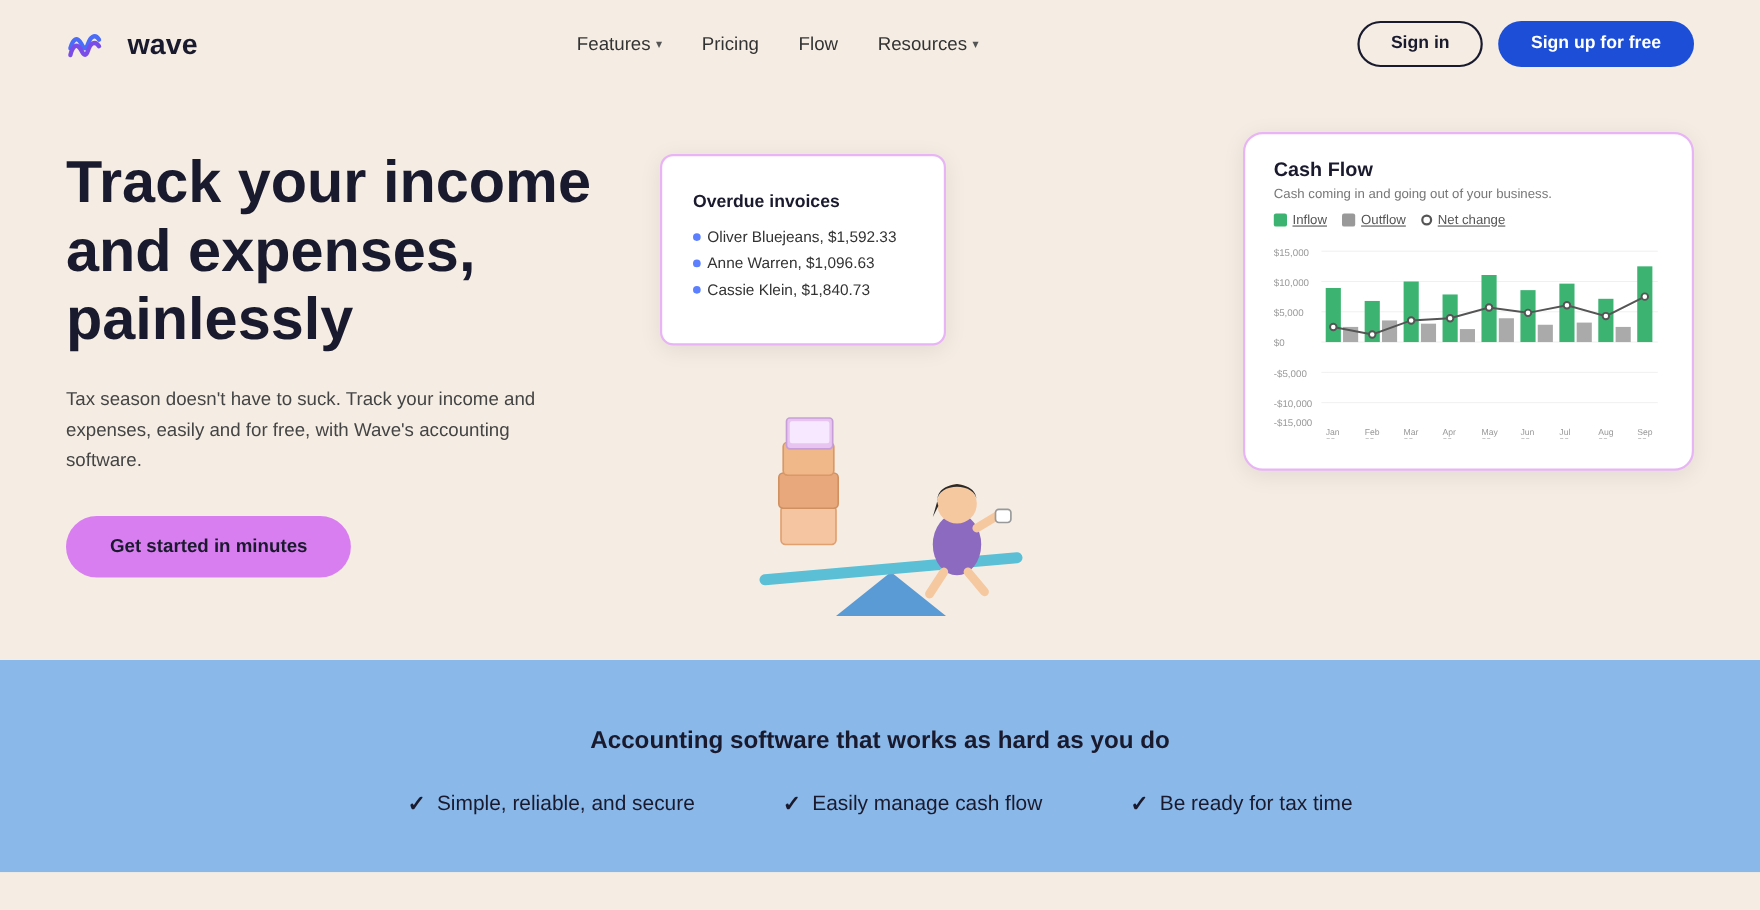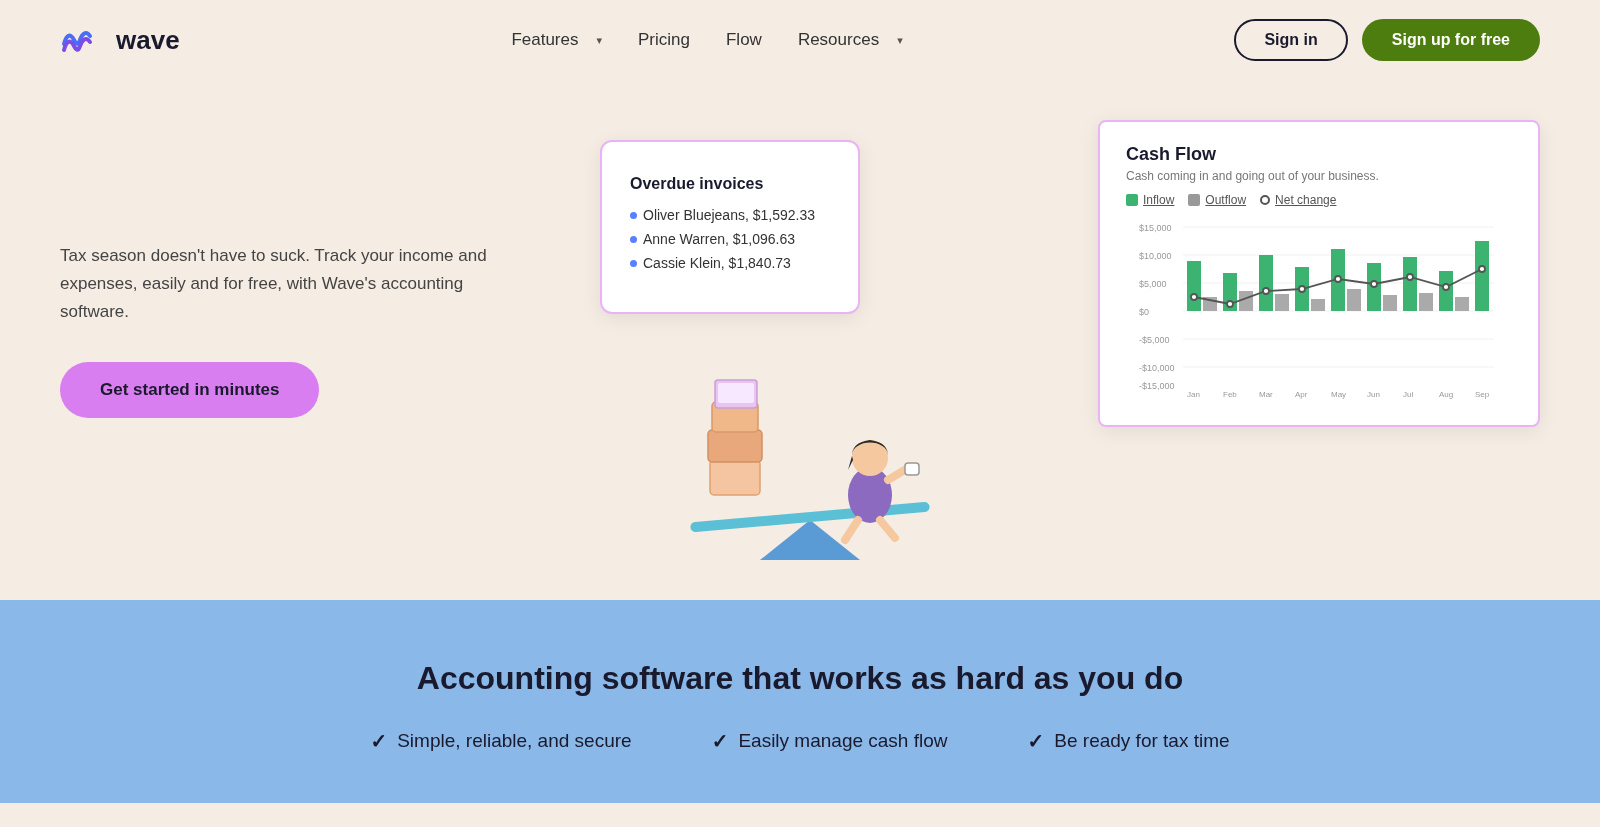--- a/index.html
+++ b/index.html
@@ -36,21 +36,21 @@
       gap: 36px;
       list-style: none;
     }
     .nav-links li a {
       text-decoration: none;
       color: #333;
       font-size: 17px;
       font-weight: 500;
       display: flex;
       align-items: center;
-      gap: 18px;
+      gap: 5px;
     }
     .nav-links .chevron {
       font-size: 11px;
       color: #555;
     }
     .nav-actions {
       display: flex;
       align-items: flex-start;
       gap: 14px;
     }
@@ -58,21 +58,21 @@
       border: 2px solid #1a1a2e;
       background: transparent;
       color: #1a1a2e;
       padding: 10px 28px;
       border-radius: 50px;
       font-size: 16px;
       font-weight: 600;
       cursor: pointer;
     }
     .btn-signup {
-      background: #4d7c0f;
+      background: #1d4ed8;
       color: #fff;
       border: none;
       padding: 12px 30px;
       border-radius: 50px;
       font-size: 16px;
       font-weight: 700;
       cursor: pointer;
     }
 
     
@@ -158,23 +158,23 @@
       border-radius: 50%;
       flex-shrink: 0;
     }
 
     
     .card-cashflow {
       position: absolute;
       right: 0;
       top: 0;
       background: #fff;
-      border-radius: 8px;
+      border-radius: 18px;
       padding: 22px 26px;
-      width: 442px;
+      width: 410px;
       box-shadow: 0 4px 20px rgba(0,0,0,0.08);
       border: 2px solid #e8b4f5;
       z-index: 3;
     }
     .card-cashflow h3 {
       font-size: 18px;
       font-weight: 700;
       color: #1a1a2e;
       margin-bottom: 4px;
     }
@@ -225,21 +225,21 @@
       z-index: 2;
     }
 
     
     .blue-section {
       background: #8ab8e8;
       padding: 60px 60px 50px;
       text-align: center;
     }
     .blue-section h2 {
-      font-size: 32px;
+      font-size: 22px;
       font-weight: 800;
       color: #1a1a2e;
       margin-bottom: 32px;
     }
     .features-row {
       display: flex;
       justify-content: center;
       gap: 80px;
     }
     .feature-item {
@@ -294,20 +294,21 @@
   </ul>
 
   <div class="nav-actions">
     <button class="btn-signin">Sign in</button>
     <button class="btn-signup">Sign up for free</button>
   </div>
 </nav>
 
 <section class="hero">
   <div class="hero-left">
+    <h1 class="hero-title">Track your income and expenses, painlessly</h1>
     <p class="hero-subtitle">Tax season doesn't have to suck. Track your income and expenses, easily and for free, with Wave's accounting software.</p>
     <button class="btn-cta">Get started in minutes</button>
   </div>
 
   <div class="hero-right">
 
     <div class="card-overdue">
       <h3>Overdue invoices</h3>
       <div class="invoice-item">
         <span class="invoice-dot"></span>

